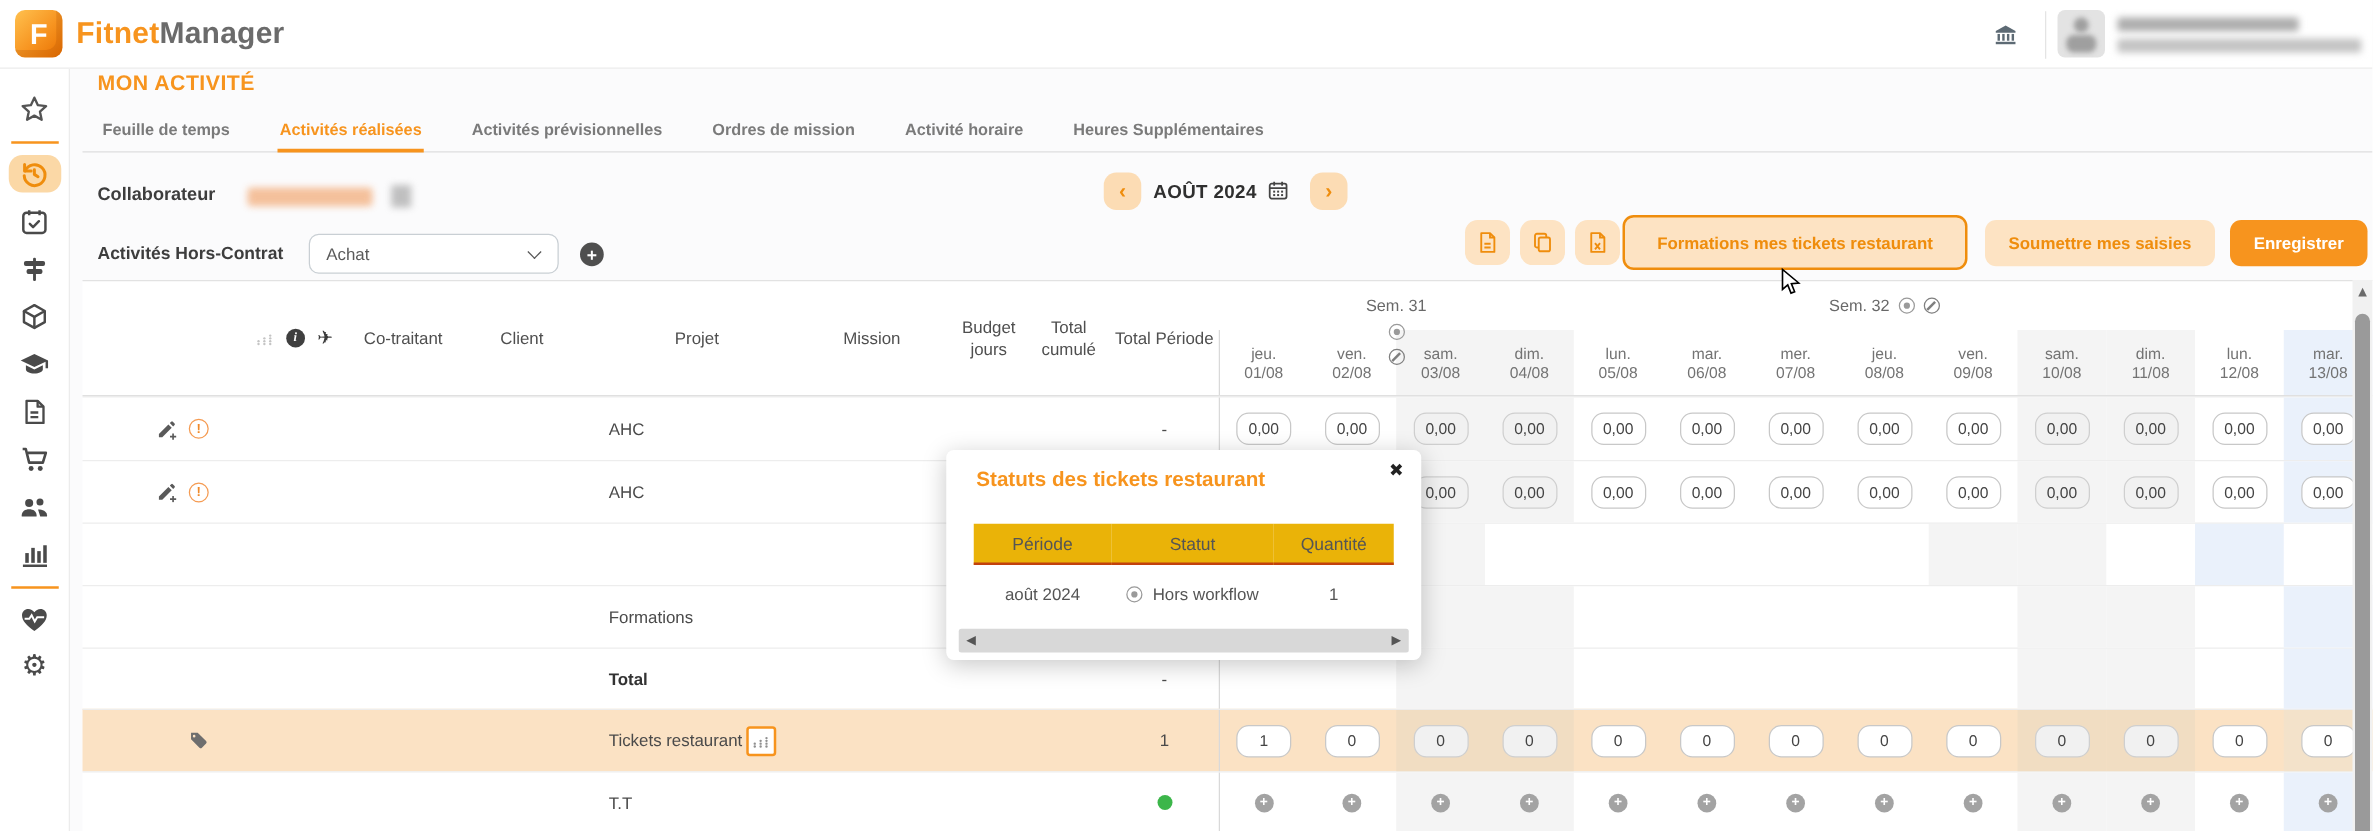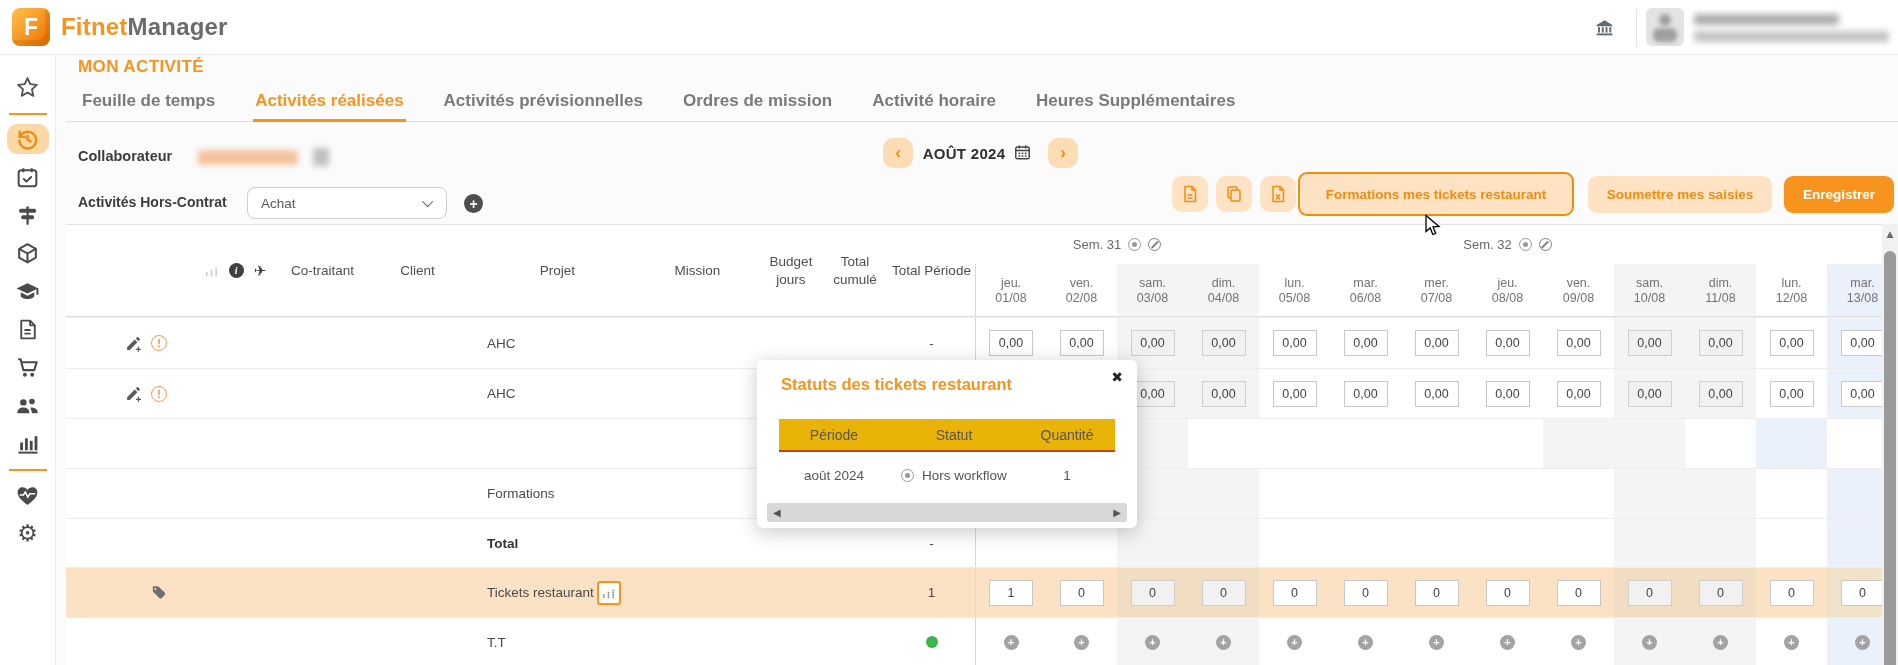--- a/index.html
+++ b/index.html
@@ -30,21 +30,21 @@
   display:flex;flex-direction:column;align-items:center;padding-top:17px;z-index:15}
 .sb-item{width:42px;height:30px;display:flex;align-items:center;justify-content:center;border-radius:11px;margin-bottom:8px}
 .sb-item.active{background:#fbd8a6}
 .sb-icon svg{width:25px;height:25px;display:block}
 .sb-divider{width:38px;height:2px;background:var(--accent);margin:3px 0 9px}
 .glyph{font-family:"DejaVu Sans",sans-serif;line-height:1}
 
 
 .page-title{position:absolute;left:78px;top:57px;font-size:17px;font-weight:bold;color:var(--accent);letter-spacing:.4px}
 .tabs{position:absolute;left:66px;right:0;top:90px;height:32px;border-bottom:1px solid #dedede;display:flex;gap:36px;padding-left:14px;align-items:flex-end}
-.tab{font-size:17px;color:#7a7a7a;font-weight:bold;padding:0 2px 10px}
+.tab{font-size:13px;color:#7a7a7a;font-weight:bold;padding:0 2px 10px}
 .tab.active{color:var(--accent);border-bottom:3px solid var(--accent);margin-bottom:-1px;padding-bottom:8px}
 .lbl{font-size:14.5px;font-weight:bold;color:#3d3d3d}
 .collab-label{position:absolute;left:78px;top:148px}
 .collab-blur{position:absolute;left:198px;top:150px;width:100px;height:15px;background:#f3b283;filter:blur(3px);border-radius:3px;opacity:.8}
 .collab-blur2{position:absolute;left:313px;top:148px;width:16px;height:18px;background:#8f8f8f;filter:blur(3px);opacity:.55}
 .navbtn{position:absolute;top:138px;width:30px;height:30px;border-radius:10px;background:#fcdcb4;border:0;
   color:var(--accent-deep);font-size:17px;font-weight:bold;display:flex;align-items:center;justify-content:center;cursor:pointer}
 .navprev{left:883px}.navnext{left:1048px}
 .period{position:absolute;left:920px;top:145px;width:88px;text-align:center;font-size:15px;font-weight:bold;color:#2f2f2f;letter-spacing:.3px}
 .calicon{position:absolute;left:1013px;top:143px;width:19px;height:19px}
@@ -82,21 +82,21 @@
 .cell.projet{justify-content:flex-start;padding-left:7px}
 .trow.bold .cell.projet{font-weight:bold;color:#333}
 .trow.hl{background:var(--hl)}
 .day.we{background:var(--weekend)}
 .day.today{background:var(--today)}
 .trow.hl .day.we{background:#f1ddc2}
 .trow.hl .day.today{background:#f3e2ca}
 .dayhead.we{background:var(--weekend)}
 .dayhead.today{background:var(--today)}
 .firstday{border-left:1px solid #d9d9d9}
-.cellinput{width:44px;height:26px;border:1px solid #c8c8c8;border-radius:0;text-align:center;font-size:12.5px;color:#444;
+.cellinput{width:44px;height:26px;border:1px solid #c8c8c8;border-radius:10px;text-align:center;font-size:12.5px;color:#444;
   background:#fff;font-family:inherit}
 .we .cellinput{background:#f1f1f1;border-color:#cfcfcf}
 .pluscell{width:15px;height:15px;border-radius:50%;background:#a3a3a3;color:#fff;font-size:11px;font-weight:bold;
   display:flex;align-items:center;justify-content:center;line-height:1;cursor:pointer}
 .row-icon svg{width:17px;height:17px;display:block}
 .warn{width:16px;height:16px;border-radius:50%;border:1.6px solid #f59b52;color:#f08a2a;font-size:10.5px;font-weight:bold;
   display:flex;align-items:center;justify-content:center}
 .minibox{width:24px;height:24px;border:2px solid var(--accent);border-radius:3px;margin-left:3px;display:flex;align-items:center;justify-content:center;color:#8f8f8f;background:#fff}
 .minibox svg{width:15px;height:15px;display:block}
 .green-dot{width:12px;height:12px;border-radius:50%;background:var(--green)}
@@ -395,21 +395,21 @@
       </div>
       <div class="dayhead">
         <span>lun.</span>
         <span>12/08</span>
       </div>
       <div class="dayhead today">
         <span>mar.</span>
         <span>13/08</span>
       </div>
       <div class="weeks">
-        <div class="week" style="left: 0px; width: 284px;">
+        <div class="week" style="left: 0px; width: 284px; flex-direction: column;">
           <span>Sem. 31</span>
           <span class="tgt"></span>
           <span class="slash"></span>
         </div>
         <div class="week" style="left: 284px; width: 497px;">
           <span>Sem. 32</span>
           <span class="tgt"></span>
           <span class="slash"></span>
         </div>
       </div>

